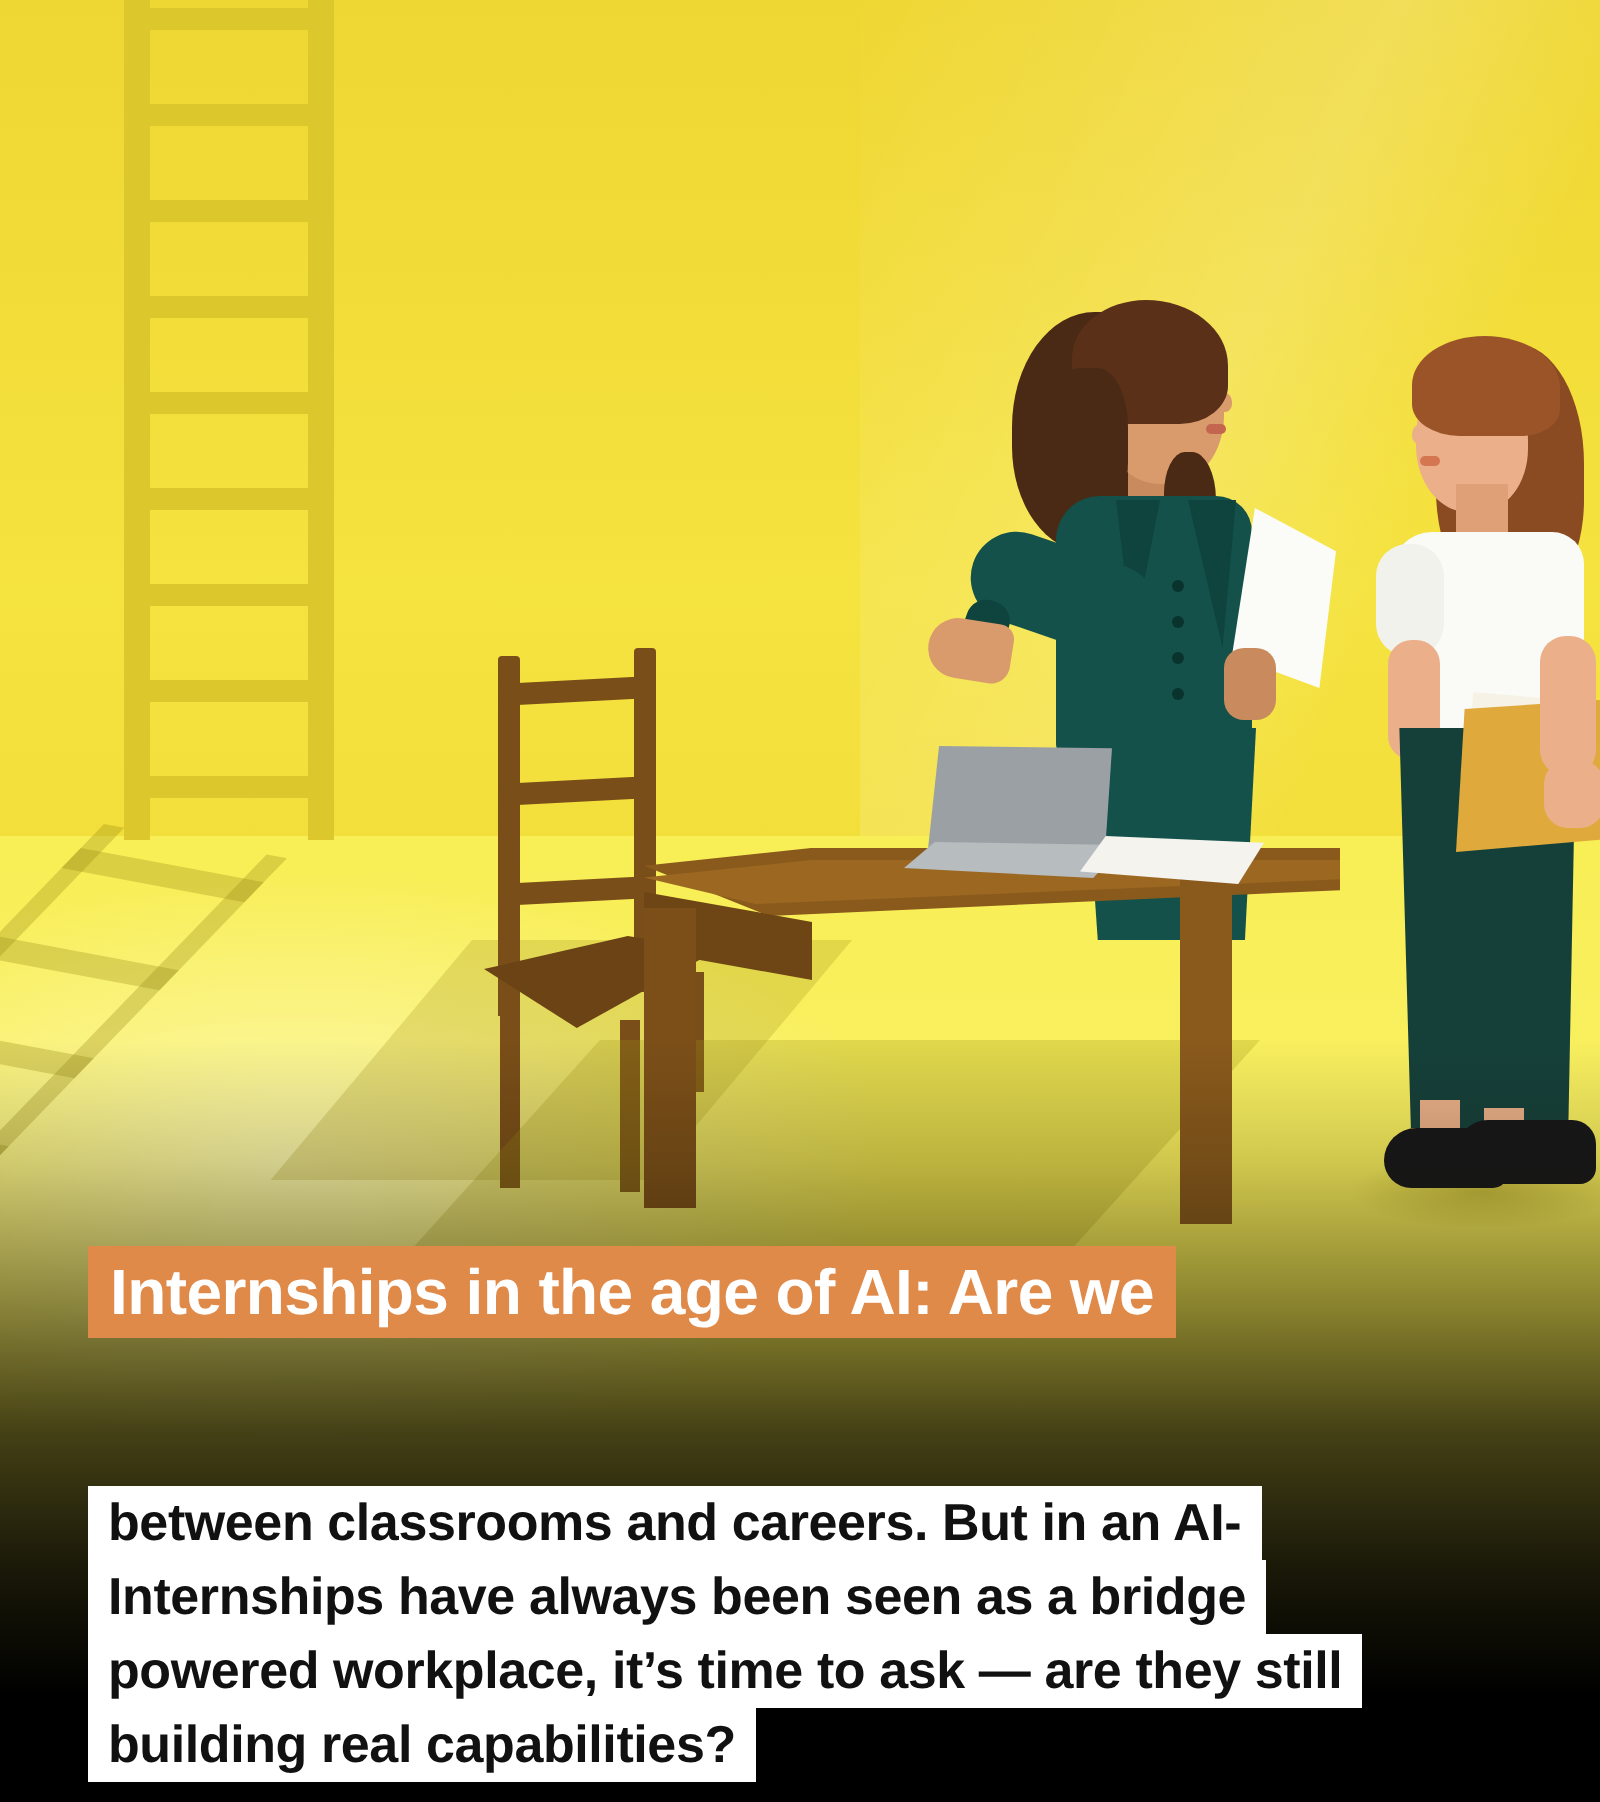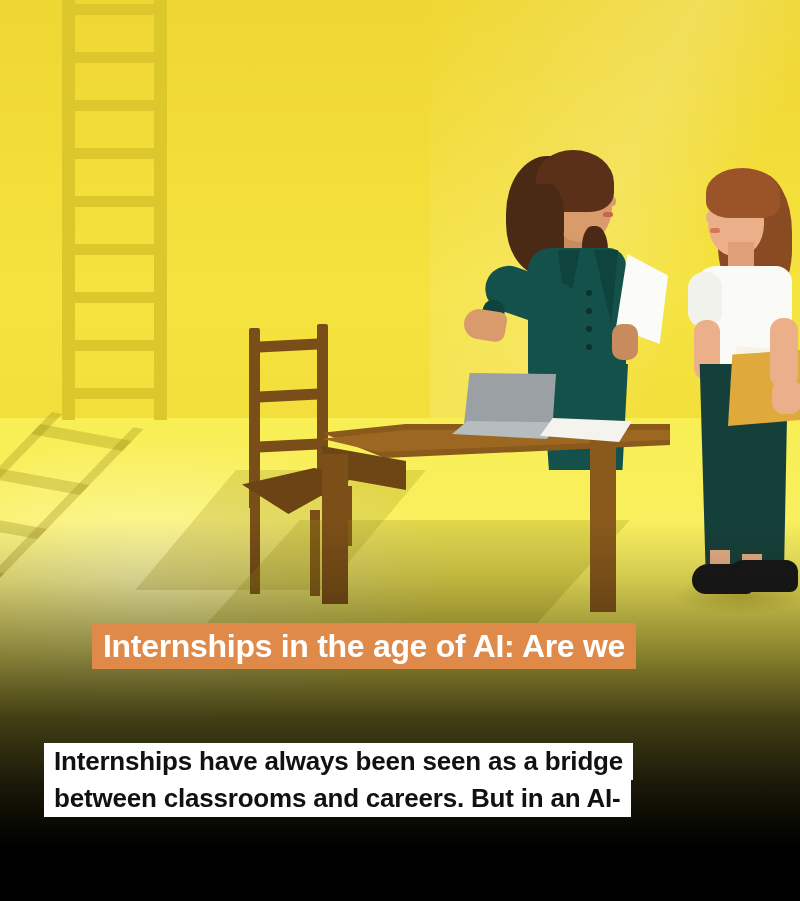--- a/index.html
+++ b/index.html
@@ -170,21 +170,21 @@
       rgba(0,0,0,1) 86%,
       rgba(0,0,0,1) 100%);
     pointer-events:none;
   }
 
   
   .overlay{position:absolute;left:0;top:0;width:800px;height:901px;}
 
   .headline{
     position:absolute;left:44px;top:623px;
-    display:flex;flex-direction:column;align-items:flex-start;margin-left:48px;
+    display:flex;flex-direction:column;align-items:flex-start;
   }
   .headline .hl-line{
     display:inline-block;
     background:#E08A4A;
     color:#FFFFFF;
     font-size:32px;
     font-weight:bold;
     line-height:46px;
     letter-spacing:-0.3px;
     padding:0 11px;
@@ -326,19 +326,21 @@
 
   <div class="scrim"></div>
 
   <div class="overlay">
 
     <div class="headline">
       <span class="hl-line">Internships in the age of AI: Are we</span>
     </div>
 
     <div class="body-copy">
+      <span class="bc-line">between classrooms and careers. But in an AI-</span>
       <span class="bc-line">Internships have always been seen as a bridge</span>
-      <span class="bc-line">between classrooms and careers. But in an AI-</span>
+      <span class="bc-line">powered workplace, it’s time to ask — are they still</span>
+      <span class="bc-line">building real capabilities?</span>
     </div>
 
   </div>
 
 </div>
 
 </body></html>

